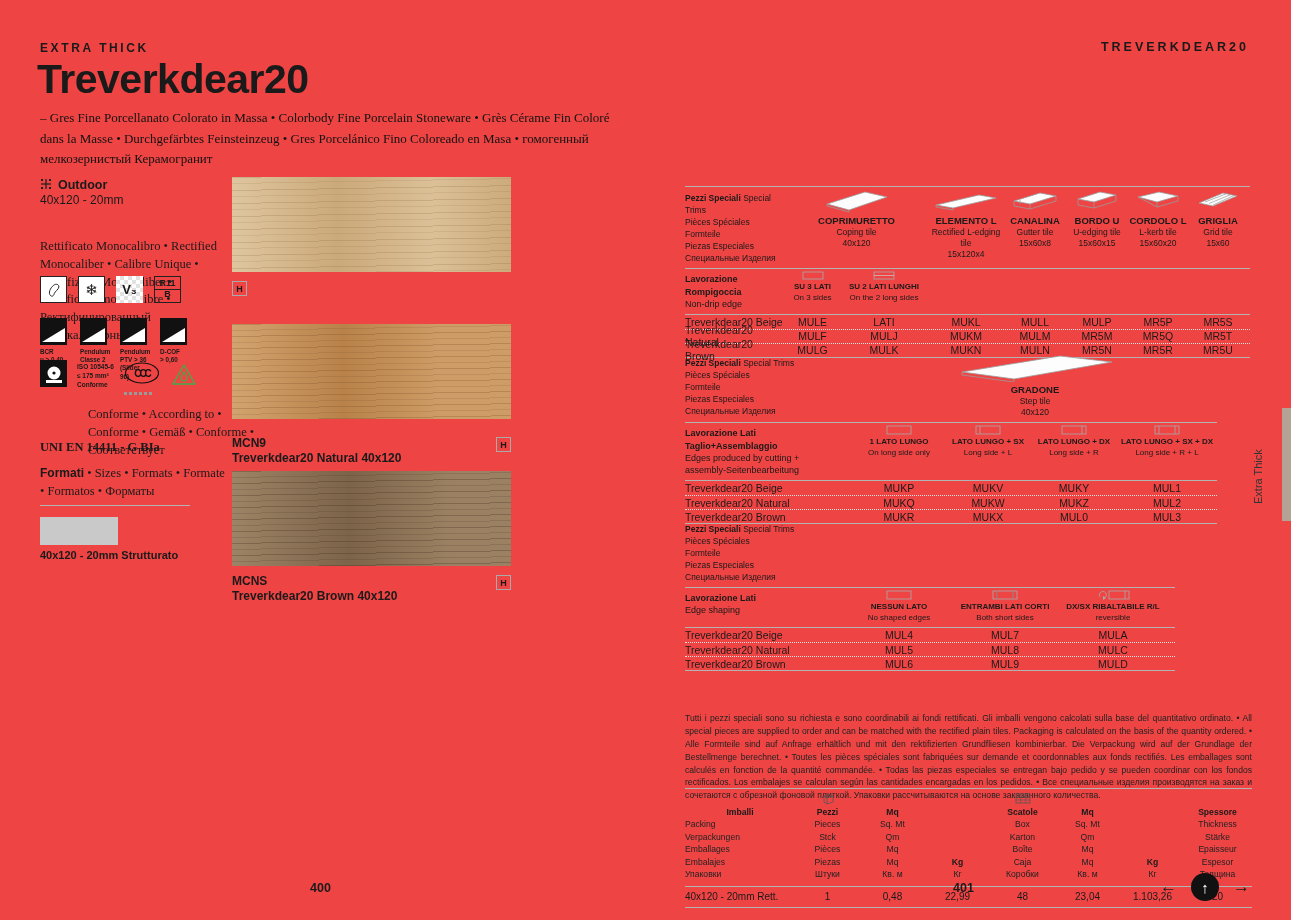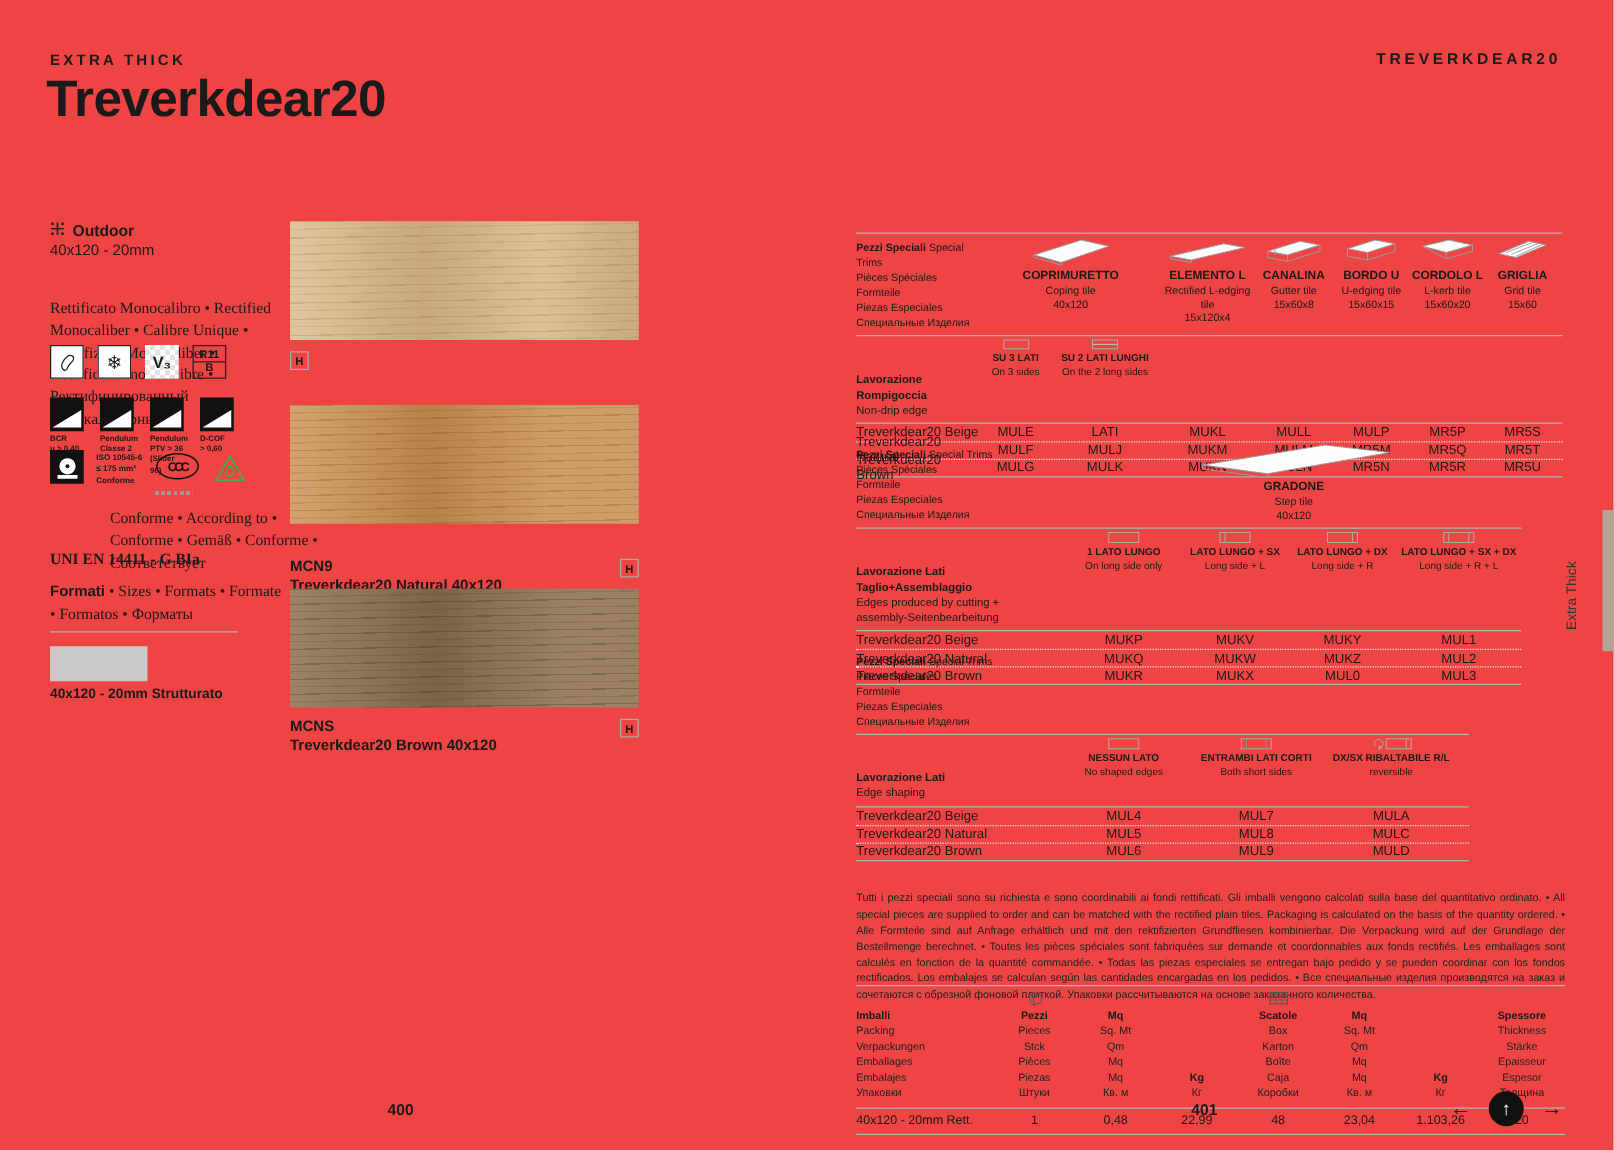--- a/index.html
+++ b/index.html
@@ -68,21 +68,21 @@
   .t1 { top:186px; width:565px; }
   .t2 { top:352px; width:532px; }
   .t3 { top:518px; width:490px; }
   .flexrow { display:flex; align-items:flex-start; }
   .trimname { font-size:9.5px; font-weight:700; line-height:1.3; }
   .trimsub { font-size:8.5px; line-height:1.3; }
   .tcell { text-align:center; padding-bottom:4px; }
   .diag { display:block; margin:0 auto 2px auto; }
   .special-label { font-size:8.5px; line-height:1.42; padding:5px 0 4px 0; }
   .special-label .b1 { font-weight:700; }
-  .edge-label .b1 { font-weight:700;margin-top:24px; }
+  .edge-label .b1 { font-weight:700; }
   .edge-label { font-size:9px; line-height:1.35; padding:4px 0; }
   .subcell { text-align:center; font-size:8px; line-height:1.3; padding:2px 0 4px 0; }
   .subcell .l1 { font-weight:700; font-size:8px; }
   .drow { display:flex; align-items:center; height:14px; font-size:10.5px; }
   .drow + .drow { border-top:1px dotted #e3e3e3; }
   .drow .rname { font-size:10.5px; }
   .code { text-align:center; }
 
   
   .t1 .cl { width:100px; text-align:left; }
@@ -97,21 +97,21 @@
   .t3 .cl { width:168px; text-align:left; }
   .t3 .a1 { width:92px; } .t3 .a2 { width:120px; } .t3 .a3 { width:96px; }
   .t3 .aspan { width:322px; }
 
   .notes { left:685px; top:712px; width:567px; font-size:8.6px; line-height:1.5; text-align:justify; color:#222; }
 
   .pack { left:685px; top:788px; width:567px; }
   .pack .cl { width:110px; text-align:left; }
   .pack .pc { width:65px; text-align:center; }
   .pack-head { display:flex; align-items:flex-end; padding:3px 0 5px 0; }
-  .ph1 { font-size:8.6px; font-weight:700; line-height:1.45; }
+  .ph1 { font-size:8.6px; font-weight:700; line-height:1.45;text-align:center; }
   .phrest { font-size:8.6px; line-height:1.45; color:#222; }
   .pack-row { display:flex; align-items:center; height:20px; font-size:10px; }
   .pack-row .val { font-weight:500; }
   .picon { display:block; margin:0 auto 1px auto; }
 
   .pagenum { font-size:12.5px; font-weight:700; }
   .pn-left { left:310px; top:881px; }
   .pn-right { left:953px; top:881px; }
   .nav { left:1160px; top:873px; display:flex; align-items:center; gap:14px; }
   .nav .arrow { font-size:17px; cursor:pointer; }
@@ -119,20 +119,21 @@
   .side-tab-text { left:1252px; top:428px; height:76px; writing-mode:vertical-rl; transform:rotate(180deg); font-size:11px; color:#333; }
   .side-tab-bar { left:1282px; top:408px; width:9px; height:113px; background:#b4a394; }
 </style>
 </head>
 <body>
 
 <div class="spread">
 
   <div class="abs kicker">EXTRA THICK</div>
   <div class="abs title">Treverkdear20</div>
+  <div class="abs subtitle serif">– Gres Fine Porcellanato Colorato in Massa • Colorbody Fine Porcelain Stoneware • Grès Cérame Fin Coloré dans la Masse • Durchgefärbtes Feinsteinzeug • Gres Porcelánico Fino Coloreado en Masa • гомогенный мелкозернистый Керамогранит</div>
 
   <div class="abs outdoor-row">
     <span>
       <svg width="12" height="12" viewBox="0 0 12 12">
           <g stroke="#222" stroke-width="1.3" fill="#222">
             <line x1="6" y1="1" x2="6" y2="11"></line>
             <line x1="1" y1="6" x2="11" y2="6"></line>
             <rect x="1" y="1" width="2" height="2" stroke="none"></rect>
             <rect x="9" y="1" width="2" height="2" stroke="none"></rect>
             <rect x="1" y="9" width="2" height="2" stroke="none"></rect>
@@ -227,21 +228,21 @@
   <div class="abs hr f-hr"></div>
   <div class="abs swatch"></div>
   <div class="abs swatch-label">40x120 - 20mm Strutturato</div>
 
   <div class="abs plate wood-beige" style="top:177px;"></div>
   <div class="abs caption" style="top:280px;">
     <div class="hbadge">H</div>
   </div>
 
   <div class="abs plate wood-natural" style="top:324px;"></div>
-  <div class="abs caption" style="top:446px;">
+  <div class="abs caption" style="top:436px;">
     <div class="cap-text">
       <div>MCN9</div>
       <div>Treverkdear20 Natural 40x120</div>
     </div>
     <div class="hbadge">H</div>
   </div>
 
   <div class="abs plate wood-brown" style="top:471px;"></div>
   <div class="abs caption" style="top:574px;">
     <div class="cap-text">

